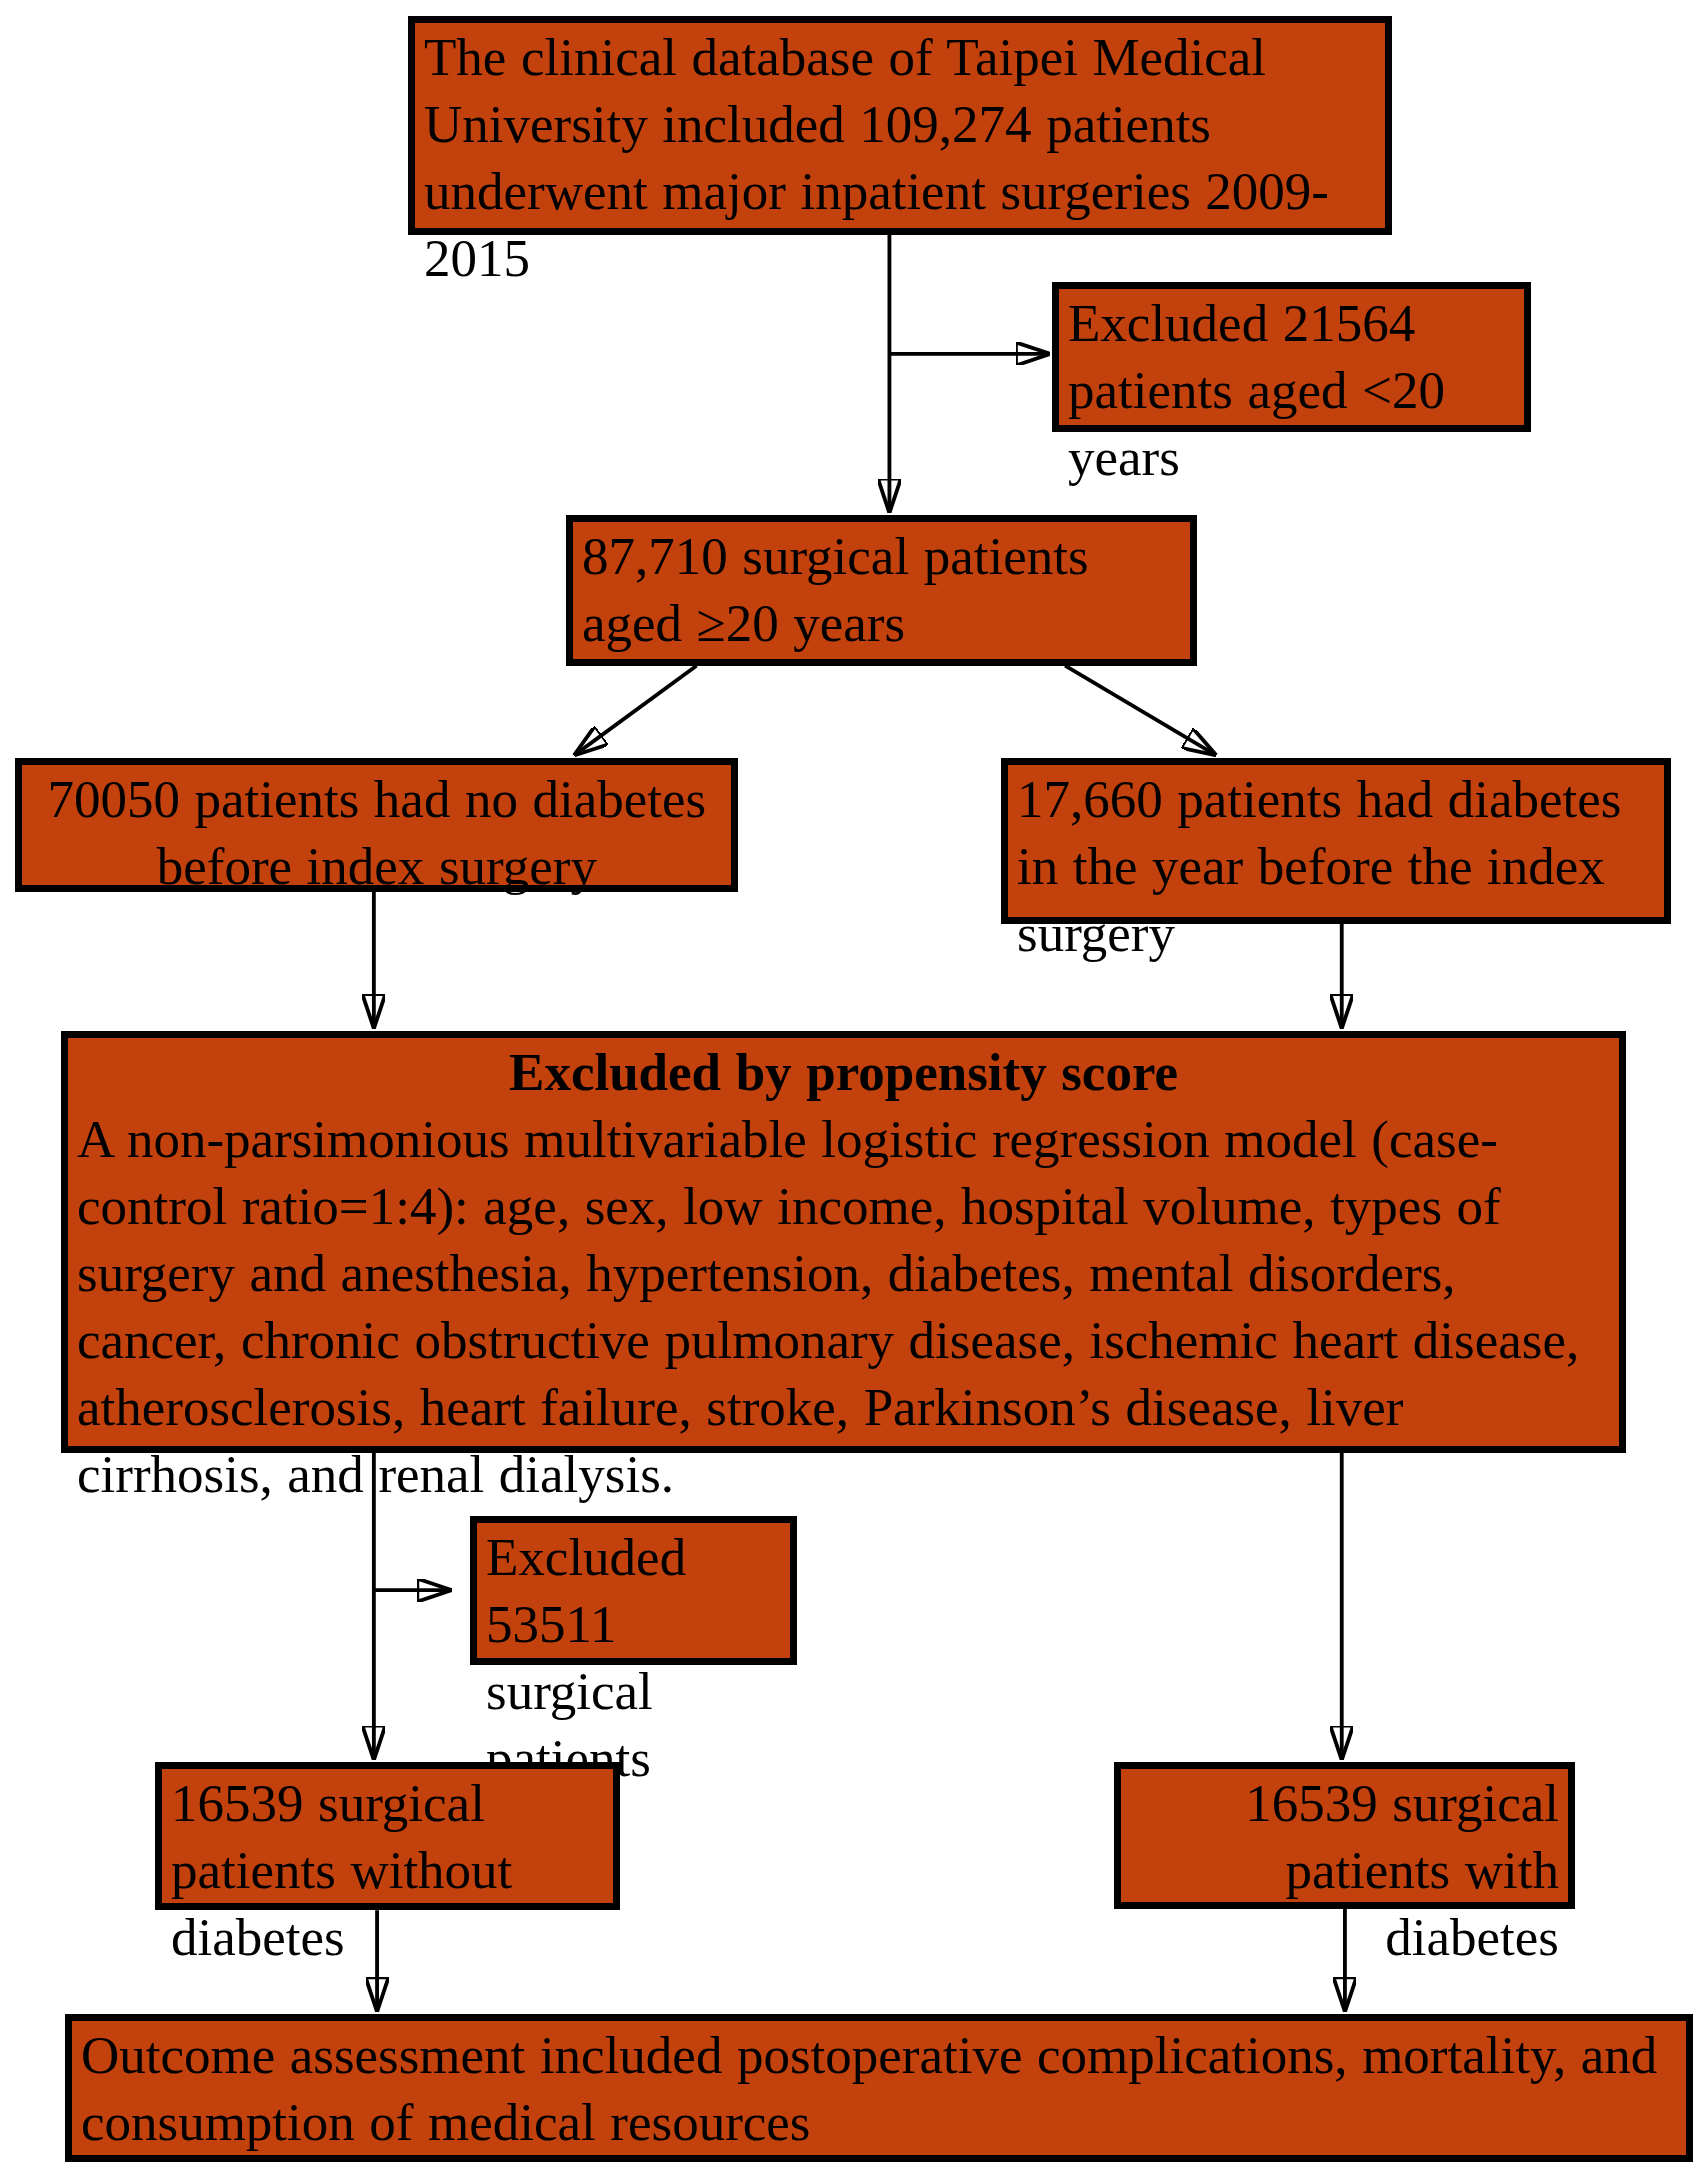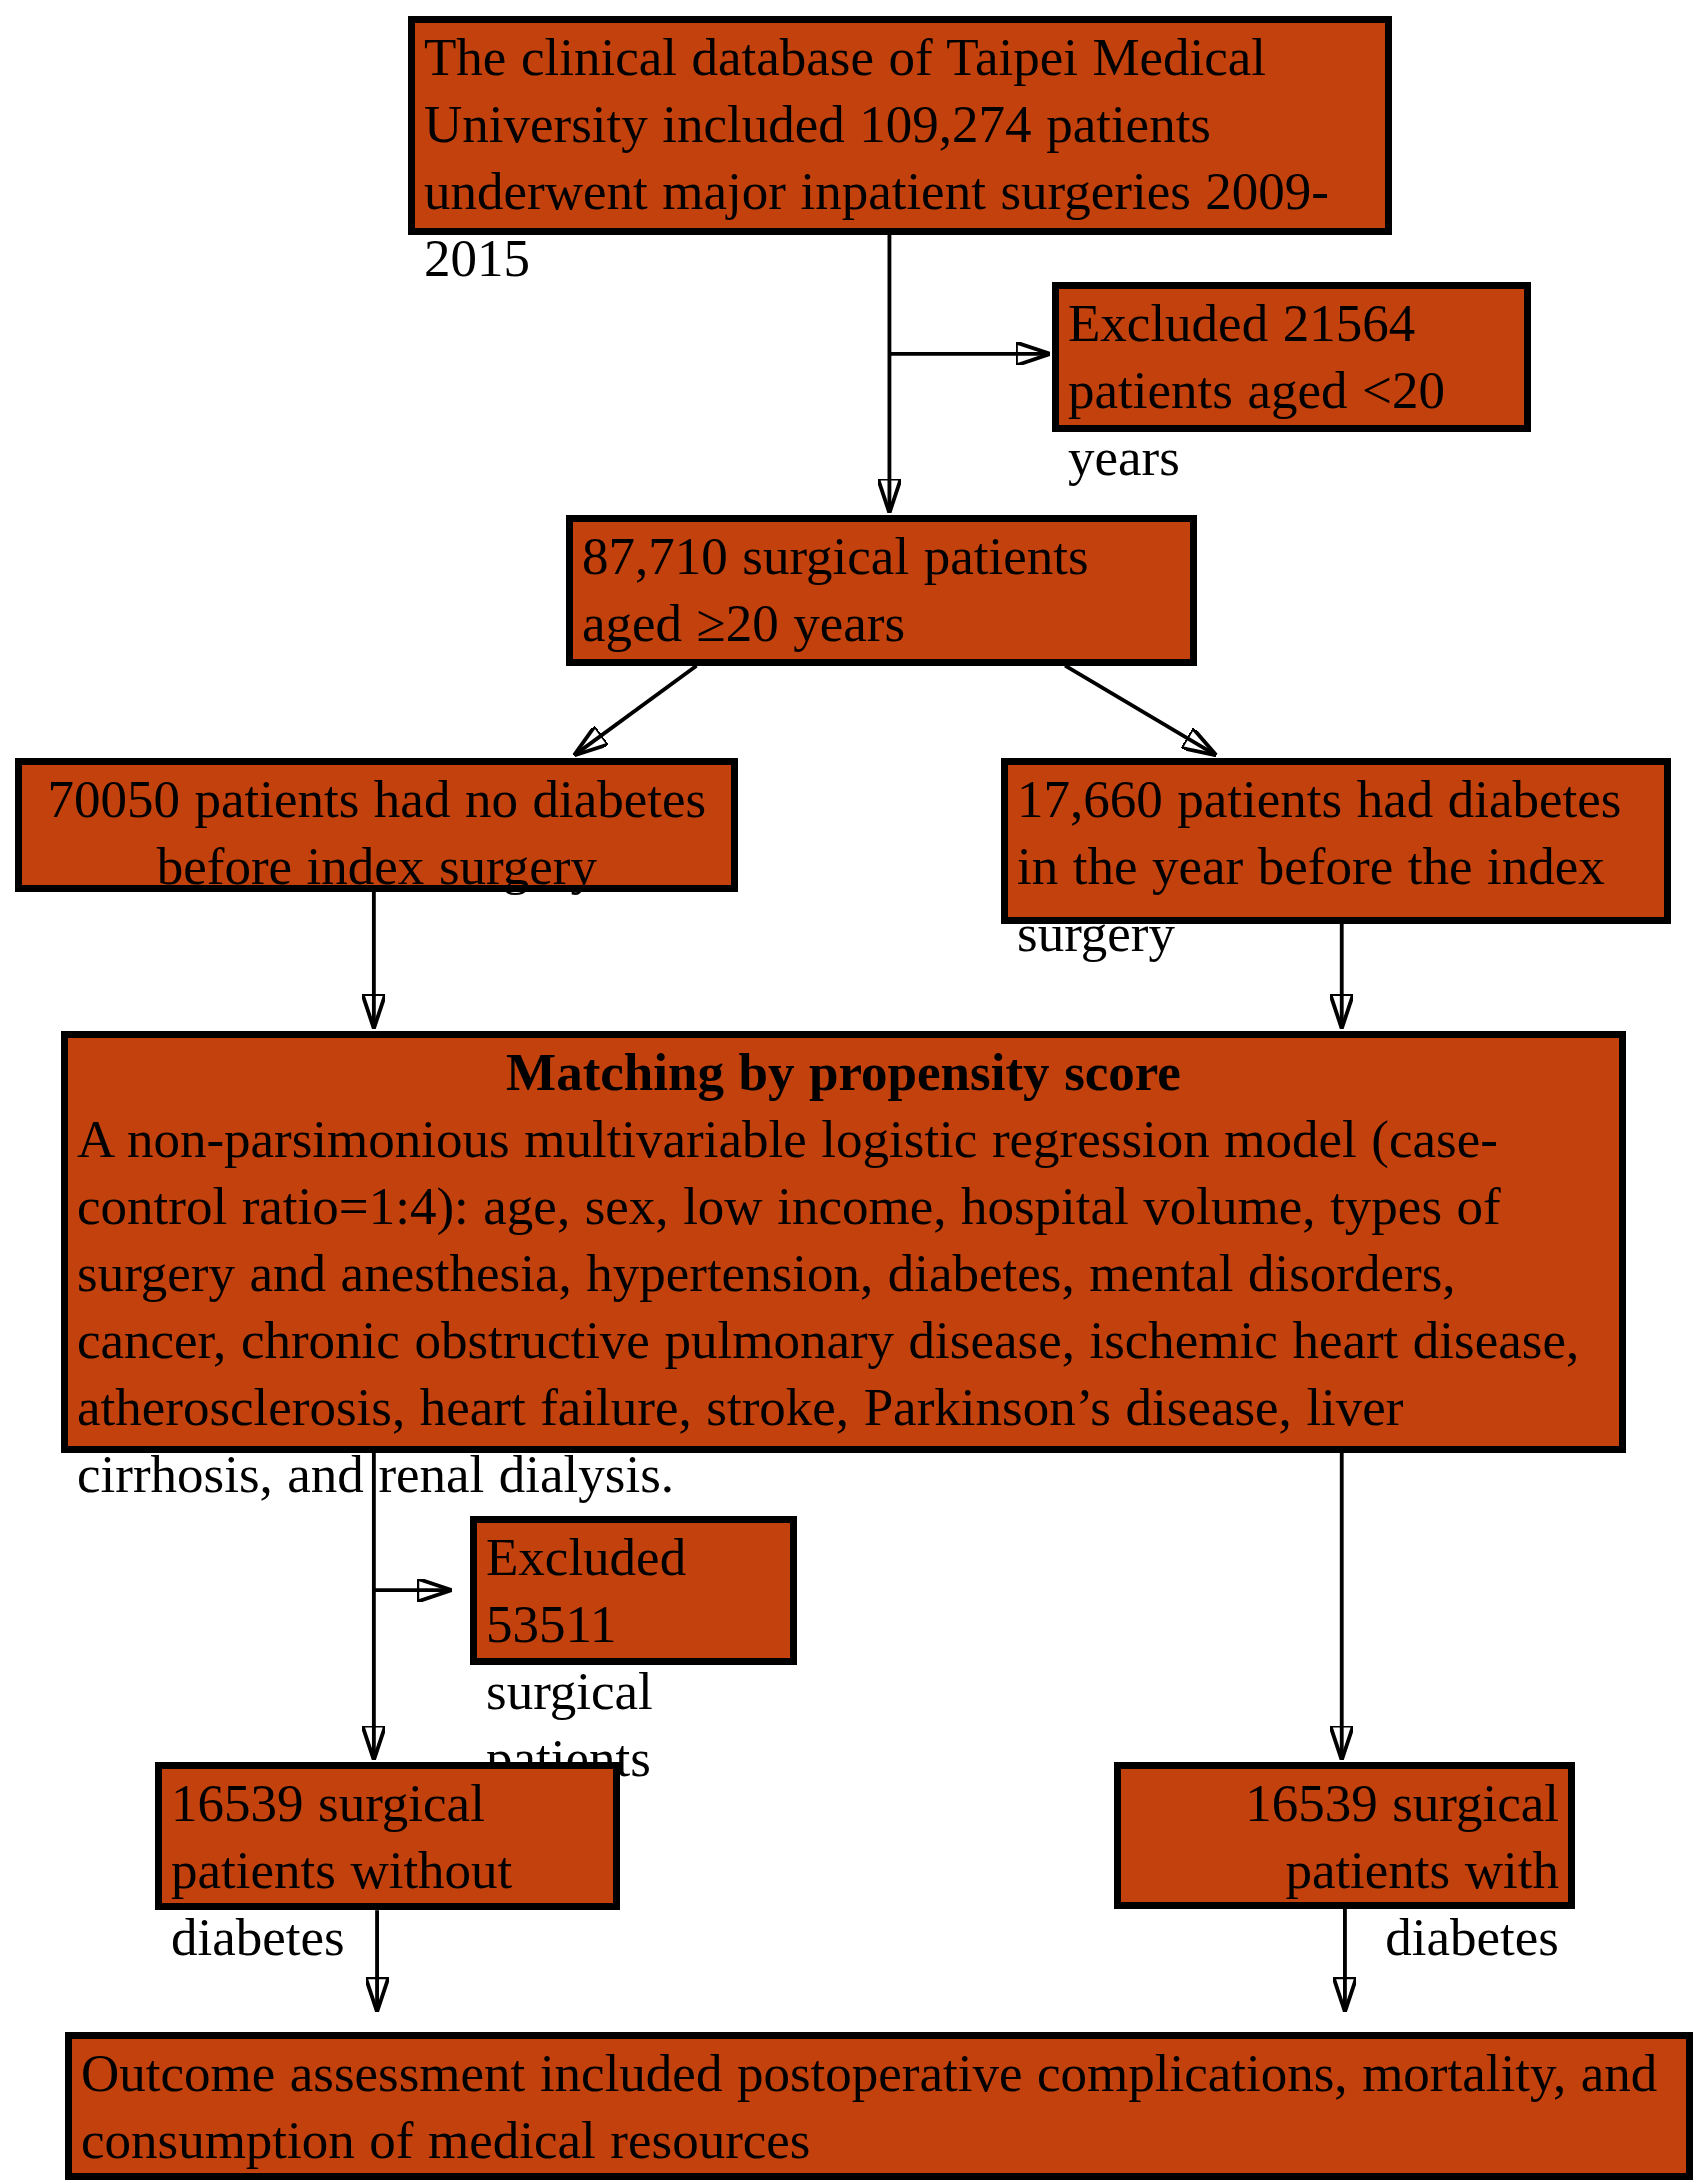--- a/index.html
+++ b/index.html
@@ -35,21 +35,21 @@
   
   #n-source            { left: 408px;  top: 16px;   width: 984px; height: 219px; }
   #n-excluded-age      { left: 1052px; top: 282px;  width: 479px;  height: 150px; }
   #n-eligible          { left: 566px;  top: 515px;  width: 631px; height: 151px; }
   #n-no-diabetes       { left: 15.3px;   top: 758px; width: 723px; height: 134px; text-align: center; }
   #n-diabetes          { left: 1001px; top: 758px; width: 670px; height: 166px; }
   #n-matching          { left: 61px;   top: 1031px; width: 1565px; height: 422px; }
   #n-excluded-unmatched{ left: 470px;  top: 1516px; width: 327px;  height: 149px; }
   #n-matched-without   { left: 155px;  top: 1762px; width: 465px;  height: 148px; }
   #n-matched-with      { left: 1114px; top: 1762px; width: 461px;  height: 147px; text-align: right; }
-  #n-outcome           { left: 65px;  top: 2014px; width: 1628px; height: 148px; margin-top: 18px; }
+  #n-outcome           { left: 65px;  top: 2014px; width: 1628px; height: 148px; }
 
   #connector-layer {
     position: absolute;
     left: 0; top: 0;
     width: 1699px;
     height: 2183px;
     pointer-events: none;
   }
   #connector-layer path, #connector-layer line {
     stroke: #000000;
@@ -95,21 +95,21 @@
 
   <div class="node" id="n-no-diabetes">
     <span>70050 patients had no diabetes before index surgery</span>
   </div>
 
   <div class="node" id="n-diabetes">
     <span>17,660 patients had diabetes in the year before the index surgery</span>
   </div>
 
   <div class="node" id="n-matching">
-    <span class="title">Matching by propensity score</span>
+    <span class="title">Excluded by propensity score</span>
     <span>A non-parsimonious multivariable logistic regression model (case-control ratio=1:4): age, sex, low income, hospital volume, types of surgery and anesthesia, hypertension, diabetes, mental disorders, cancer, chronic obstructive pulmonary disease, ischemic heart disease, atherosclerosis, heart failure, stroke, Parkinson’s disease, liver cirrhosis, and renal dialysis.</span>
   </div>
 
   <div class="node" id="n-excluded-unmatched">
     <span>Excluded 53511 surgical patients</span>
   </div>
 
   <div class="node" id="n-matched-without">
     <span>16539 surgical patients without diabetes</span>
   </div>

